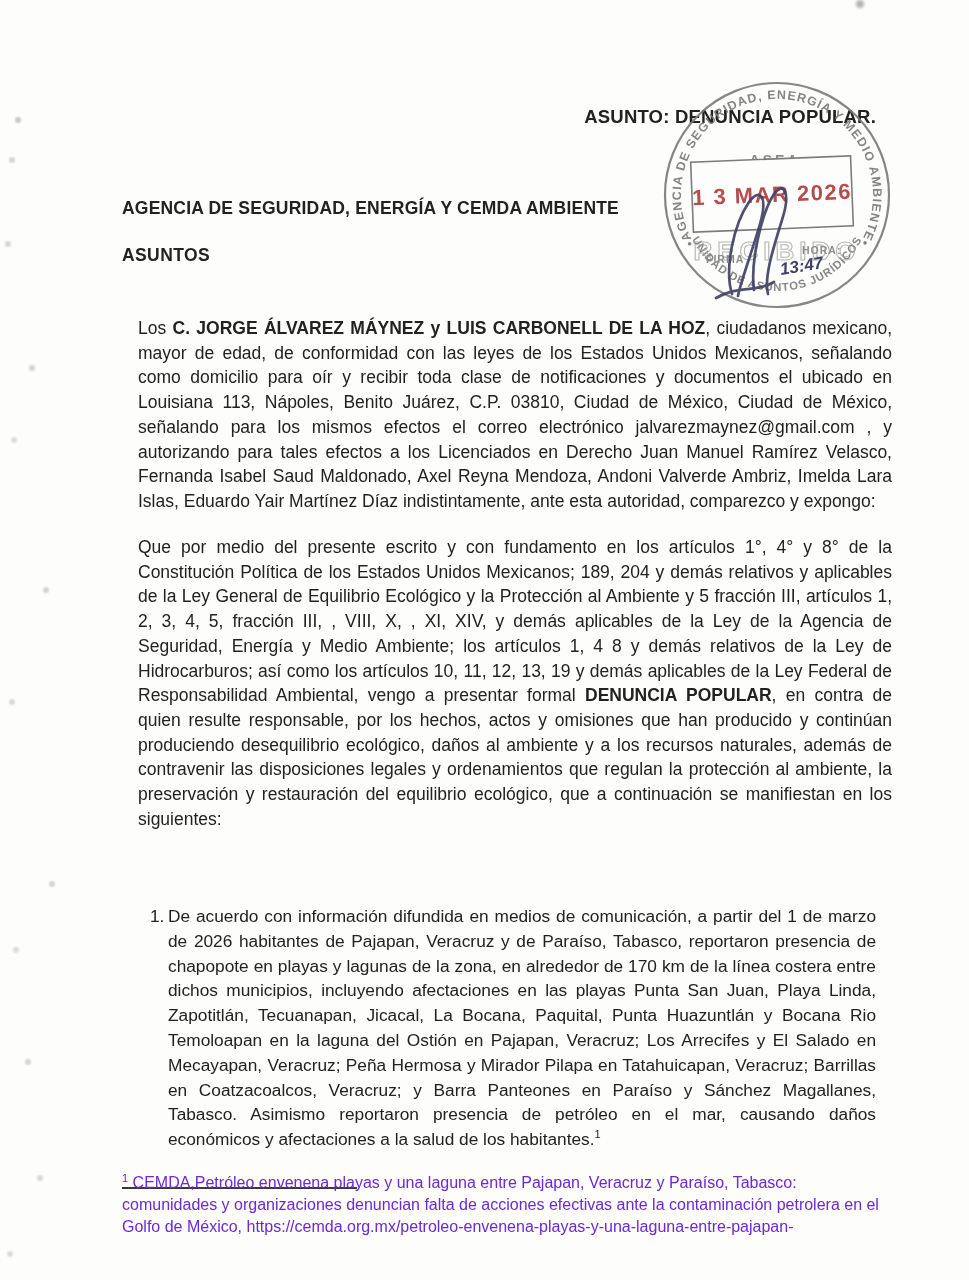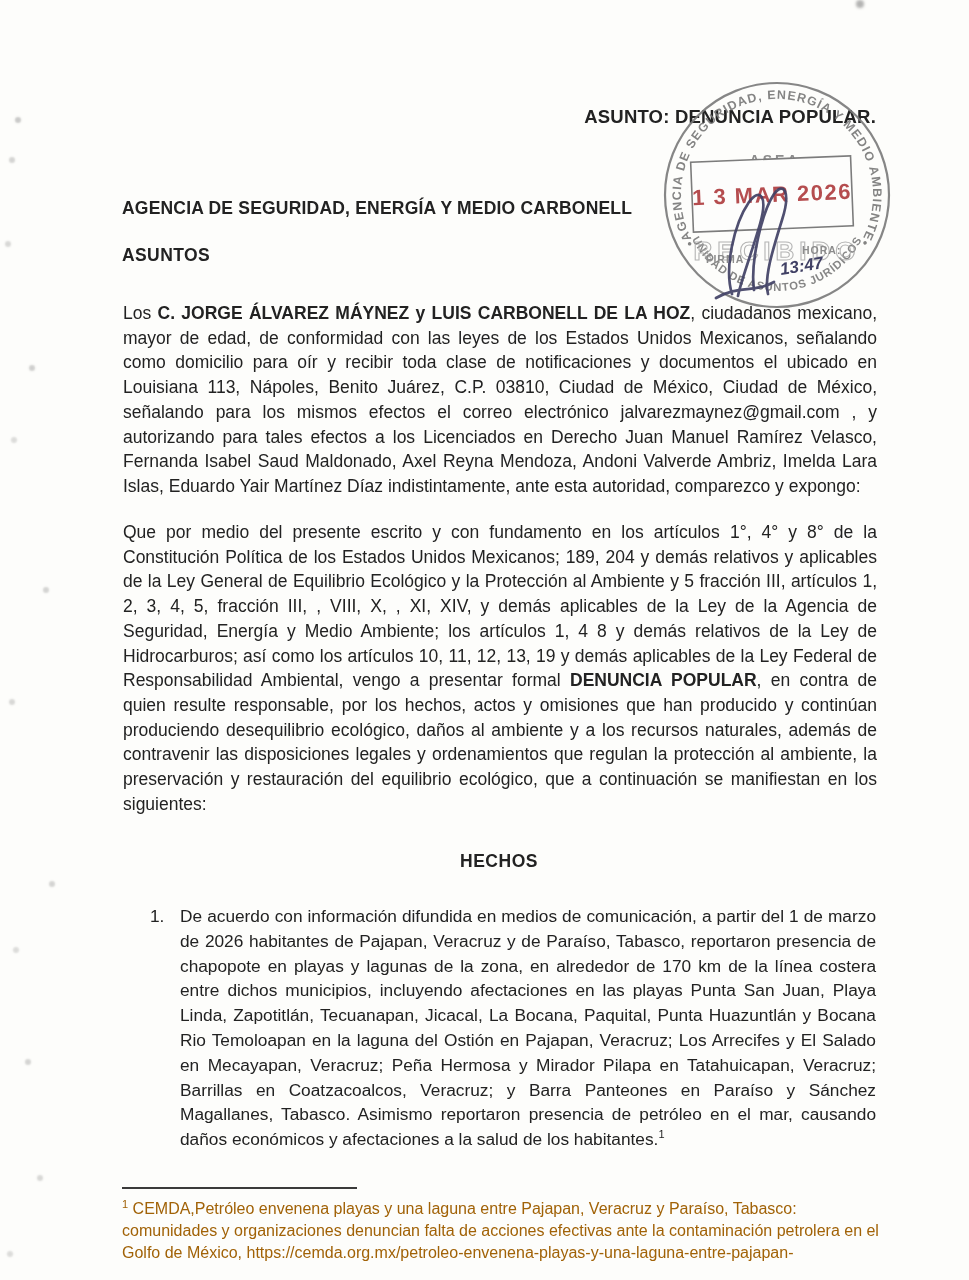--- a/index.html
+++ b/index.html
@@ -37,49 +37,49 @@
   }
   .addressee{
     position:absolute;top:198px;left:122px;
     font-size:17.5px;font-weight:bold;letter-spacing:.2px;
   }
   .presente{
     position:absolute;top:245px;left:122px;
     font-size:17.5px;font-weight:bold;letter-spacing:.4px;
   }
   .body-par{
-    position:absolute;left:122px;width:754px;margin:1px;
+    position:absolute;left:122px;width:754px;margin:16px;
     font-size:17.5px;line-height:24.7px;
     text-align:justify;text-justify:inter-word;
   }
   .par-intro{top:300px;}
   .par-fund{top:519px;}
   .b{font-weight:bold;}
   .hechos-heading{
     position:absolute;top:851px;left:122px;width:754px;margin:0;
     text-align:center;font-size:17.5px;font-weight:bold;letter-spacing:.5px;
   }
   .hecho-item{
     position:absolute;top:904px;left:150px;width:726px;
     font-size:17.3px;line-height:24.8px;
   }
   .hecho-num{
     position:absolute;left:0;top:0;
   }
   .hecho-text{
-    margin-left:30px;text-align:justify;text-justify:inter-word;
+    margin-left:18px;text-align:justify;text-justify:inter-word;
   }
   sup{font-size:11px;line-height:0;}
   .foot-rule{
     position:absolute;top:1187px;left:122px;width:235px;height:0;
     border-top:2.5px solid #3a3a3a;
   }
   .footnote{
-    position:absolute;top:1198px;left:122px;width:772px;
-    font-size:16px;line-height:21.8px;color:#a16207;
+    position:absolute;top:1172px;left:122px;width:772px;
+    font-size:16px;line-height:21.8px;color:#6d28d9;
   }
   
   .stamp{
     position:absolute;left:654px;top:72px;width:250px;height:250px;
     z-index:3;pointer-events:none;
   }
   .stamp svg{display:block;}
   .st-arc{font-size:12.4px;letter-spacing:1.1px;font-weight:bold;fill:#777;}
   .st-arc-b{font-size:11.3px;letter-spacing:.9px;font-weight:bold;fill:#7a7a7a;}
   .st-asea{font-size:14px;letter-spacing:3px;font-weight:bold;fill:#808080;}
@@ -123,28 +123,27 @@
         <text class="st-hand" x="126" y="200" transform="rotate(-9 145 195)">13:47</text>
         <g fill="none" stroke="#2d2d55" stroke-width="2.7" stroke-linecap="round" opacity="0.92">
           <path d="M78,222 C70,196 80,152 95,130 C106,115 114,124 106,152 C96,186 86,212 84,224"></path>
           <path d="M100,218 C96,190 108,140 120,122 C130,109 137,120 128,148 C118,180 110,206 114,222"></path>
           <path d="M62,226 C84,213 101,221 120,210"></path>
         </g>
       </g>
     </svg>
   </div>
 
-  <div class="addressee">AGENCIA DE SEGURIDAD, ENERGÍA Y MEDIO CARBONELL</div>
+  <div class="addressee">AGENCIA DE SEGURIDAD, ENERGÍA Y CEMDA AMBIENTE</div>
   <div class="presente">ASUNTOS</div>
 
   <p class="body-par par-intro"><span>Los </span><span class="b">C. JORGE ÁLVAREZ MÁYNEZ y LUIS CARBONELL DE LA HOZ</span><span>, ciudadanos mexicano, mayor de edad, de conformidad con las leyes de los Estados Unidos Mexicanos, señalando como domicilio para oír y recibir toda clase de notificaciones y documentos el ubicado en Louisiana 113, Nápoles, Benito Juárez, C.P. 03810, Ciudad de México, Ciudad de México, señalando para los mismos efectos el correo electrónico jalvarezmaynez@gmail.com , y autorizando para tales efectos a los Licenciados en Derecho Juan Manuel Ramírez Velasco, Fernanda Isabel Saud Maldonado, Axel Reyna Mendoza, Andoni Valverde Ambriz, Imelda Lara Islas, Eduardo Yair Martínez Díaz  indistintamente, ante esta autoridad, comparezco y expongo:</span></p>
 
   <p class="body-par par-fund"><span>Que por medio del presente escrito y con fundamento en los artículos 1°, 4° y 8° de la Constitución Política de los Estados Unidos Mexicanos; 189, 204 y demás relativos y aplicables de la Ley General de Equilibrio Ecológico y la Protección al Ambiente y 5 fracción III, artículos 1, 2, 3, 4, 5, fracción III, , VIII, X, , XI, XIV, y demás aplicables de la Ley de la Agencia de Seguridad, Energía y Medio Ambiente;  los artículos 1, 4 8 y demás relativos de la Ley de Hidrocarburos; así como los artículos 10, 11, 12, 13, 19 y demás aplicables de la Ley Federal de Responsabilidad Ambiental,  vengo a presentar formal </span><span class="b">DENUNCIA POPULAR</span><span>, en contra de quien resulte responsable, por los hechos, actos y omisiones que han producido y continúan produciendo desequilibrio ecológico, daños al ambiente y a los recursos naturales, además de contravenir las disposiciones legales y ordenamientos que regulan la protección al ambiente, la preservación y restauración del equilibrio ecológico, que a continuación se manifiestan en los siguientes:</span></p>
 
-  <h3 class="hechos-heading">HECHOS</h3>
 
   <div class="hecho-item">
     <span class="hecho-num">1.</span>
     <div class="hecho-text"><span>De acuerdo con información difundida en medios de comunicación, a partir del 1 de marzo de 2026 habitantes de Pajapan, Veracruz y de Paraíso, Tabasco, reportaron presencia de chapopote en playas y lagunas de la zona, en alrededor de 170 km de la línea costera entre dichos municipios, incluyendo  afectaciones en las playas Punta San Juan, Playa Linda, Zapotitlán, Tecuanapan, Jicacal, La Bocana, Paquital, Punta Huazuntlán y Bocana Rio Temoloapan en la laguna del Ostión en Pajapan, Veracruz; Los Arrecifes y El Salado en Mecayapan, Veracruz; Peña Hermosa y Mirador Pilapa en Tatahuicapan, Veracruz; Barrillas en Coatzacoalcos, Veracruz; y Barra Panteones en Paraíso y Sánchez Magallanes, Tabasco. Asimismo reportaron presencia de petróleo en el mar, causando daños económicos y afectaciones a la salud de los habitantes.</span><sup>1</sup></div>
   </div>
 
   <div class="foot-rule"></div>
 
   <div class="footnote"><sup>1</sup><span> CEMDA,Petróleo envenena playas y una laguna entre Pajapan, Veracruz y Paraíso, Tabasco: comunidades y organizaciones denuncian falta de acciones efectivas ante la contaminación petrolera en el Golfo de México, https://cemda.org.mx/petroleo-envenena-playas-y-una-laguna-entre-pajapan-</span></div>
 

